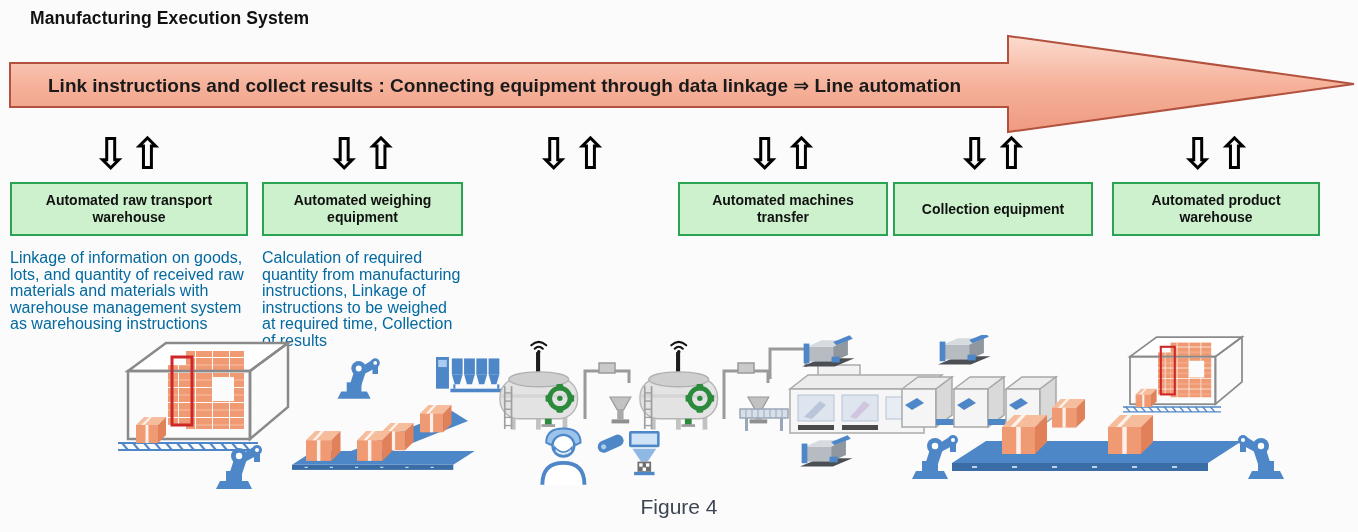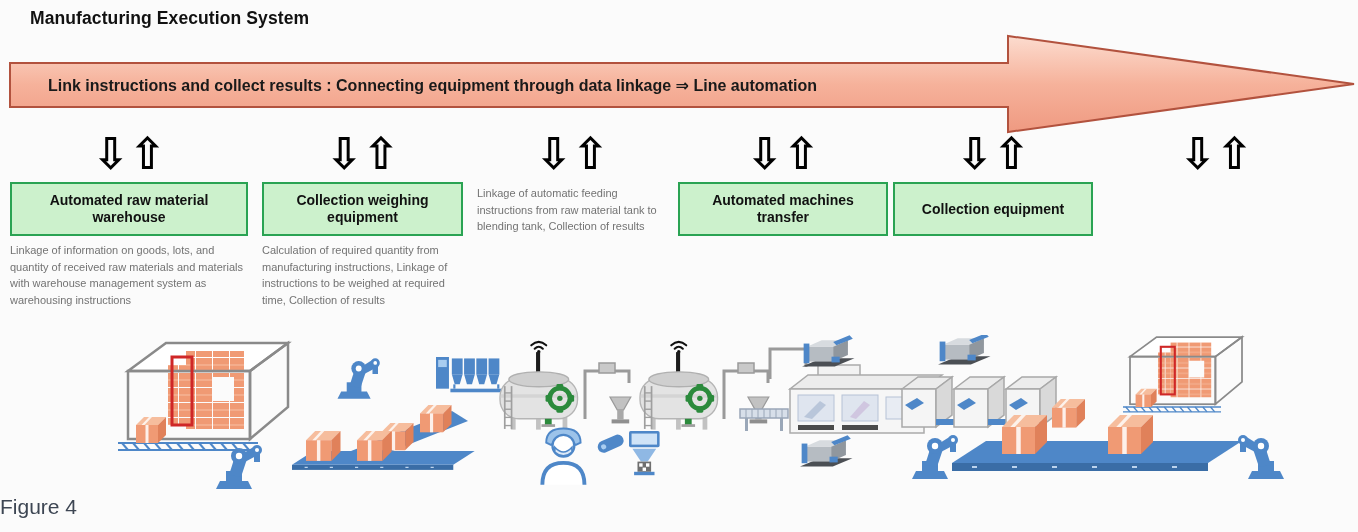--- a/index.html
+++ b/index.html
@@ -10,21 +10,21 @@
   }
   .fig-title{
     position:absolute;left:30px;top:8px;
     font-size:17.5px;font-weight:bold;color:#111;
     letter-spacing:.1px;
   }
   .banner-svg{position:absolute;left:0;top:0;}
   .banner-label{
     position:absolute;left:48px;top:63px;width:960px;height:44px;
     display:flex;align-items:center;
-    font-size:16px;font-weight:bold;color:#1a1a1a;
+    font-size:19px;font-weight:bold;color:#1a1a1a;
   }
   .col{position:absolute;top:131px;}
   .col-1{left:10px;width:238px;}
   .col-2{left:262px;width:201px;}
   .col-3{left:477px;width:190px;}
   .col-4{left:678px;width:210px;}
   .col-5{left:893px;width:200px;}
   .col-6{left:1112px;width:208px;}
   .updown{
     height:48px;line-height:46px;text-align:center;
@@ -34,27 +34,27 @@
   .updown span{display:inline-block;}
   .gbox{
     margin-top:3px;height:54px;box-sizing:border-box;
     background:#ccf1cc;border:2px solid #2aa353;
     display:flex;align-items:center;justify-content:center;text-align:center;
     font-size:14px;font-weight:bold;color:#111;line-height:17px;
     padding:2px 6px;
   }
   .col-3 .gbox,.col-5 .gbox{padding:2px 26px;}
   .desc{
-    margin-top:6px;
-    font-size:11px;line-height:16.5px;color:#737373;
+    margin-top:14px;
+    font-size:16px;line-height:16.5px;color:#0369a1;
   }
   .illos{position:absolute;left:0;top:335px;}
   .fig-caption{
     position:absolute;left:0;top:495px;width:1358px;
-    text-align:left;font-size:21px;color:#3d4653;
+    text-align:center;font-size:21px;color:#3d4653;
   }
 </style>
 </head>
 <body>
 
 <div class="stage">
 
   <div class="fig-title">Manufacturing Execution System</div>
 
   <svg class="banner-svg" width="1358" height="140" aria-hidden="true">
@@ -64,42 +64,42 @@
         <stop offset="0.5" stop-color="#f6b29b"></stop>
         <stop offset="1" stop-color="#ef9a81"></stop>
       </linearGradient>
     </defs>
     <polygon points="10,63 1008,63 1008,36 1354,84 1008,132 1008,107 10,107" fill="url(#bangrad)" stroke="#b2523e" stroke-width="2"></polygon>
   </svg>
   <div class="banner-label">Link instructions and collect results : Connecting equipment through data linkage ⇒ Line automation</div>
 
   <div class="col col-1">
     <div class="updown"><span>⇩</span><span>⇧</span></div>
-    <div class="gbox">Automated raw material warehouse</div>
+    <div class="gbox">Automated raw transport warehouse</div>
     <div class="desc">Linkage of information on goods, lots, and quantity of received raw materials and materials with warehouse management system as warehousing instructions</div>
   </div>
   <div class="col col-2">
     <div class="updown"><span>⇩</span><span>⇧</span></div>
-    <div class="gbox">Collection weighing equipment</div>
+    <div class="gbox">Automated weighing equipment</div>
     <div class="desc">Calculation of required quantity from manufacturing instructions, Linkage of instructions to be weighed at required time, Collection of results</div>
   </div>
   <div class="col col-3">
     <div class="updown"><span>⇩</span><span>⇧</span></div>
-    <div class="desc">Linkage of automatic feeding instructions from raw material tank to blending tank, Collection of results</div>
   </div>
   <div class="col col-4">
     <div class="updown"><span>⇩</span><span>⇧</span></div>
     <div class="gbox">Automated machines transfer</div>
   </div>
   <div class="col col-5">
     <div class="updown"><span>⇩</span><span>⇧</span></div>
     <div class="gbox">Collection equipment</div>
   </div>
   <div class="col col-6">
     <div class="updown"><span>⇩</span><span>⇧</span></div>
+    <div class="gbox">Automated product warehouse</div>
   </div>
 
   <svg class="illos" width="1358" height="165" viewBox="0 0 1358 165" aria-hidden="true">
     <defs>
       <pattern id="crates" width="17" height="15" patternUnits="userSpaceOnUse">
         <rect width="16" height="14" fill="#f09a74"></rect>
         <rect y="6" width="16" height="2" fill="#f4ad8c"></rect>
       </pattern>
       <g id="crate">
         <polygon points="0,8 8,0 30,0 22,8" fill="#f6bd9d"></polygon>

